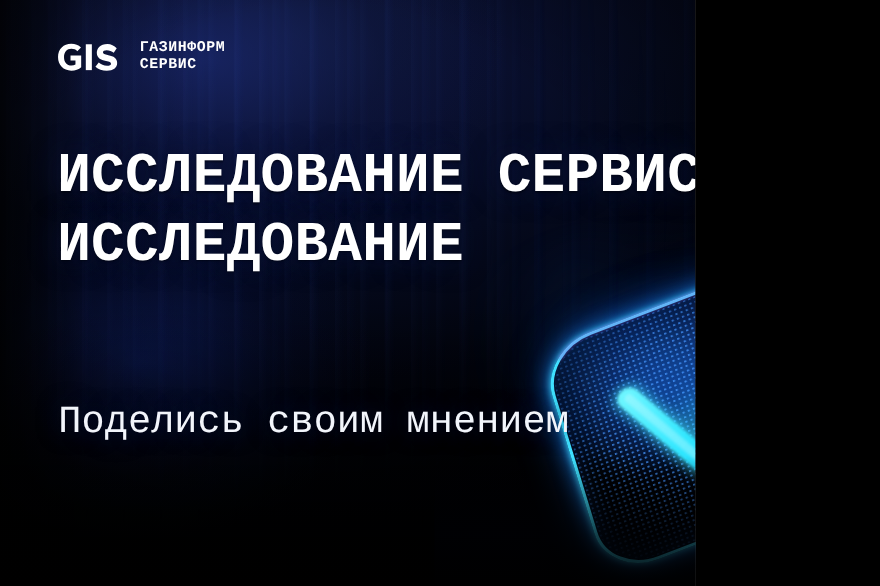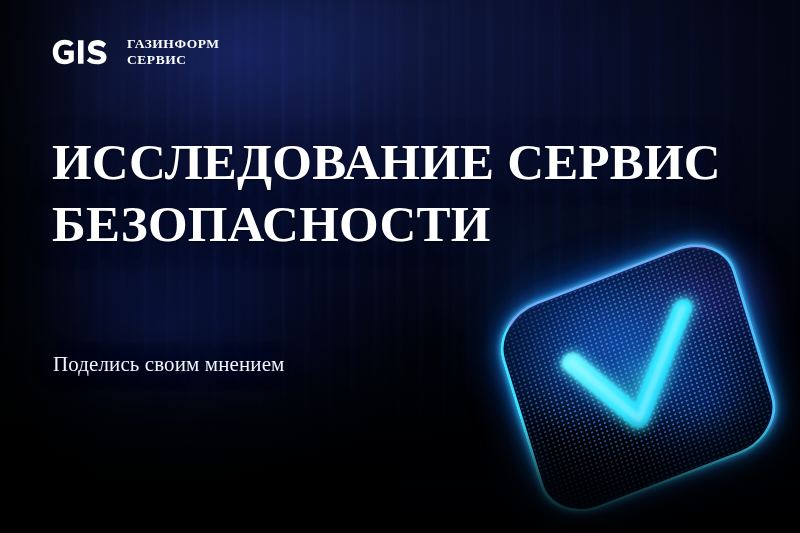--- a/index.html
+++ b/index.html
@@ -4,25 +4,25 @@
 <title>GIS — Research Banner</title>
 <style>
   html, body {
     margin: 0;
     padding: 0;
     background: #000;
   }
 
   .banner {
     position: relative;
-    width: 800px;
+    width: 632px;
     height: 533px;
     overflow: hidden;
     background: #737373;
-    font-family: Liberation Serif, serif;
+    font-family: Liberation Mono, monospace;
     -webkit-font-smoothing: antialiased;
   }
 
   
 
   .bg-base {
     position: absolute;
     inset: 0;
     background:
       radial-gradient(120% 85% at 42% 6%, #111a3d 0%, #0a1030 22%, #050a1e 44%, #01030c 70%, #000102 100%);
@@ -132,25 +132,25 @@
     font-weight: bold;
     line-height: 62px;
     letter-spacing: 0.2px;
     white-space: nowrap;
     text-shadow: 0 0 26px rgba(10,20,60,0.85), 0 1px 2px rgba(0,0,0,0.6);
   }
 
   .subtitle {
     position: absolute;
     left: 53px;
-    top: 352px;
+    top: 364px;
     z-index: 6;
     margin: 0;
     color: #f2f5fb;
-    font-size: 21px;
+    font-size: 35px;
     font-weight: normal;
     letter-spacing: 0.1px;
     white-space: nowrap;
     text-shadow: 0 0 20px rgba(10,20,60,0.8);
     text-align: center;
   }
 
   
 
   .artwork {
@@ -329,18 +329,18 @@
       </g>
     </svg>
     <div class="logo-words">
       <span class="logo-word">ГАЗИНФОРМ</span>
       <span class="logo-word">СЕРВИС</span>
     </div>
   </div>
 
   <h1 class="headline">
     <span class="headline-line">ИССЛЕДОВАНИЕ СЕРВИС</span>
-    <span class="headline-line">БЕЗОПАСНОСТИ</span>
+    <span class="headline-line">ИССЛЕДОВАНИЕ</span>
   </h1>
 
   <p class="subtitle">Поделись своим мнением</p>
 
 </div>
 
 </body></html>

